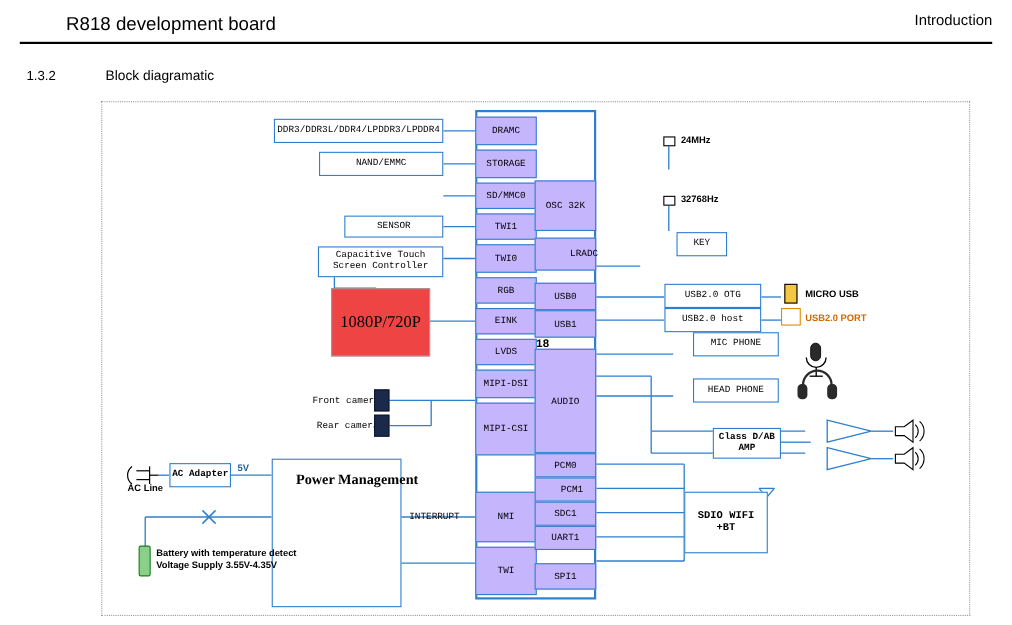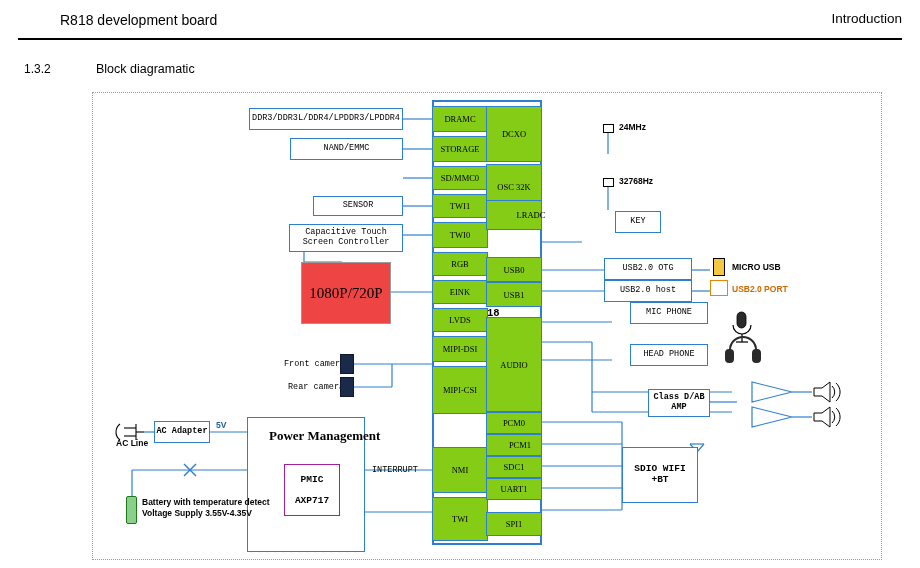--- a/index.html
+++ b/index.html
@@ -6,21 +6,21 @@
   body{
     width:920px;height:568px;background:#ffffff;
     font-family:"Liberation Sans",sans-serif;
     position:relative;overflow:hidden;
   }
   
   #header{
     position:absolute;left:0;top:0;width:920px;height:42px;
   }
   #header .hdr-left{
-    position:absolute;left:60px;top:12px;font-size:14px;color:#000;
+    position:absolute;left:60px;top:12px;font-size:17px;color:#000;
   }
   #header .hdr-right{
     position:absolute;right:18px;top:11px;font-size:13.5px;color:#000;
   }
   #header .rule{
     position:absolute;left:18px;top:38px;width:884px;height:2px;background:#000;
   }
   
   #sec-num{position:absolute;left:24px;top:62px;font-size:12px;color:#000;}
   #sec-title{position:absolute;left:96px;top:62px;font-size:12.5px;color:#000;}
@@ -41,22 +41,22 @@
     font-size:8.5px;color:#000;
     display:flex;align-items:center;justify-content:center;
     text-align:center;line-height:1.15;
   }
   .soc{
     position:absolute;box-sizing:border-box;
     border:2px solid #2f7fd0;background:#fff;
   }
   .socpin{
     position:absolute;box-sizing:border-box;
-    border:1px solid #2f7fd0;background:#84cc16;
-    font-family:Liberation Serif, serif;font-size:8.5px;
+    border:1px solid #2f7fd0;background:#c4b5fd;
+    font-family:Liberation Mono, monospace;font-size:8.5px;
     display:flex;align-items:center;justify-content:center;color:#000;
   }
   .soclabel{
     position:absolute;font-family:"Liberation Mono",monospace;
     font-size:10.5px;font-weight:bold;color:#000;text-align:center;line-height:1.25;
   }
   .lcd{
     position:absolute;box-sizing:border-box;background:#ef4444;
     border:1px solid #9a9a9a;
     font-family:"Liberation Serif",serif;font-size:15px;color:#000;
@@ -228,23 +228,22 @@
   <div class="socpin" style="left:340px;top:102px;width:56px;height:24px;">TWI1</div>
   <div class="socpin" style="left:340px;top:130px;width:56px;height:26px;">TWI0</div>
   <div class="socpin" style="left:340px;top:160px;width:56px;height:24px;">RGB</div>
   <div class="socpin" style="left:340px;top:188px;width:56px;height:24px;">EINK</div>
   <div class="socpin" style="left:340px;top:216px;width:56px;height:24px;">LVDS</div>
   <div class="socpin" style="left:340px;top:244px;width:56px;height:26px;">MIPI-DSI</div>
   <div class="socpin" style="left:340px;top:274px;width:56px;height:48px;">MIPI-CSI</div>
   <div class="socpin" style="left:340px;top:355px;width:56px;height:46px;">NMI</div>
   <div class="socpin" style="left:340px;top:405px;width:56px;height:44px;">TWI</div>
 
-  <div class="socpin" style="left:394px;top:14px;width:56px;height:56px;">DCXO</div>
   <div class="socpin" style="left:394px;top:72px;width:56px;height:46px;">OSC 32K</div>
-  <div class="socpin" style="left:394px;top:108px;width:56px;height:30px;padding-left:34px;">LRADC</div>
+  <div class="socpin" style="left:394px;top:124px;width:56px;height:30px;padding-left:34px;">LRADC</div>
   <div class="socpin" style="left:394px;top:165px;width:56px;height:25px;">USB0</div>
   <div class="socpin" style="left:394px;top:190px;width:56px;height:25px;">USB1</div>
   <div class="socpin" style="left:394px;top:225px;width:56px;height:95px;">AUDIO</div>
   <div class="socpin" style="left:394px;top:320px;width:56px;height:22px;">PCM0</div>
   <div class="socpin" style="left:394px;top:342px;width:56px;height:22px;padding-left:12px;">PCM1</div>
   <div class="socpin" style="left:394px;top:364px;width:56px;height:22px;">SDC1</div>
   <div class="socpin" style="left:394px;top:386px;width:56px;height:22px;">UART1</div>
   <div class="socpin" style="left:394px;top:420px;width:56px;height:24px;">SPI1</div>
 
   <div class="box" style="left:157px;top:16px;width:154px;height:22px;">DDR3/DDR3L/DDR4/LPDDR3/LPDDR4</div>
@@ -278,25 +277,20 @@
   <div class="box" style="left:538px;top:252px;width:78px;height:22px;">HEAD PHONE</div>
 
   <div class="box" style="left:556px;top:297px;width:62px;height:28px;white-space:pre-line;font-weight:bold;">Class D/AB
 AMP</div>
 
   <div class="box" style="left:530px;top:355px;width:76px;height:56px;white-space:pre-line;font-size:9.5px;font-weight:bold;">SDIO WIFI
 +BT</div>
 
   <div class="box" style="left:155px;top:325px;width:118px;height:135px;border-width:1.5px;"></div>
   <div class="pm-title" style="left:165px;top:336px;margin-left:12px;">Power Management</div>
-  <div class="pmic" style="left:192px;top:372px;width:56px;height:52px;">
-    <div>PMIC</div>
-    <div style="height:10px;"></div>
-    <div>AXP717</div>
-  </div>
 
   <div class="box" style="left:62px;top:329px;width:56px;height:22px;font-weight:bold;">AC Adapter</div>
   <div class="lbl-b" style="left:24px;top:346px;">AC Line</div>
   <div class="lbl-b" style="left:124px;top:328px;color:#1f5fa0;">5V</div>
 
   <div class="batt" style="left:34px;top:404px;width:11px;height:28px;"></div>
   <div class="lbl-b" style="left:50px;top:405px;white-space:pre-line;line-height:1.35;">Battery with temperature detect
 Voltage Supply 3.55V-4.35V</div>
 
   <div class="lbl" style="left:280px;top:373px;">INTERRUPT</div>

